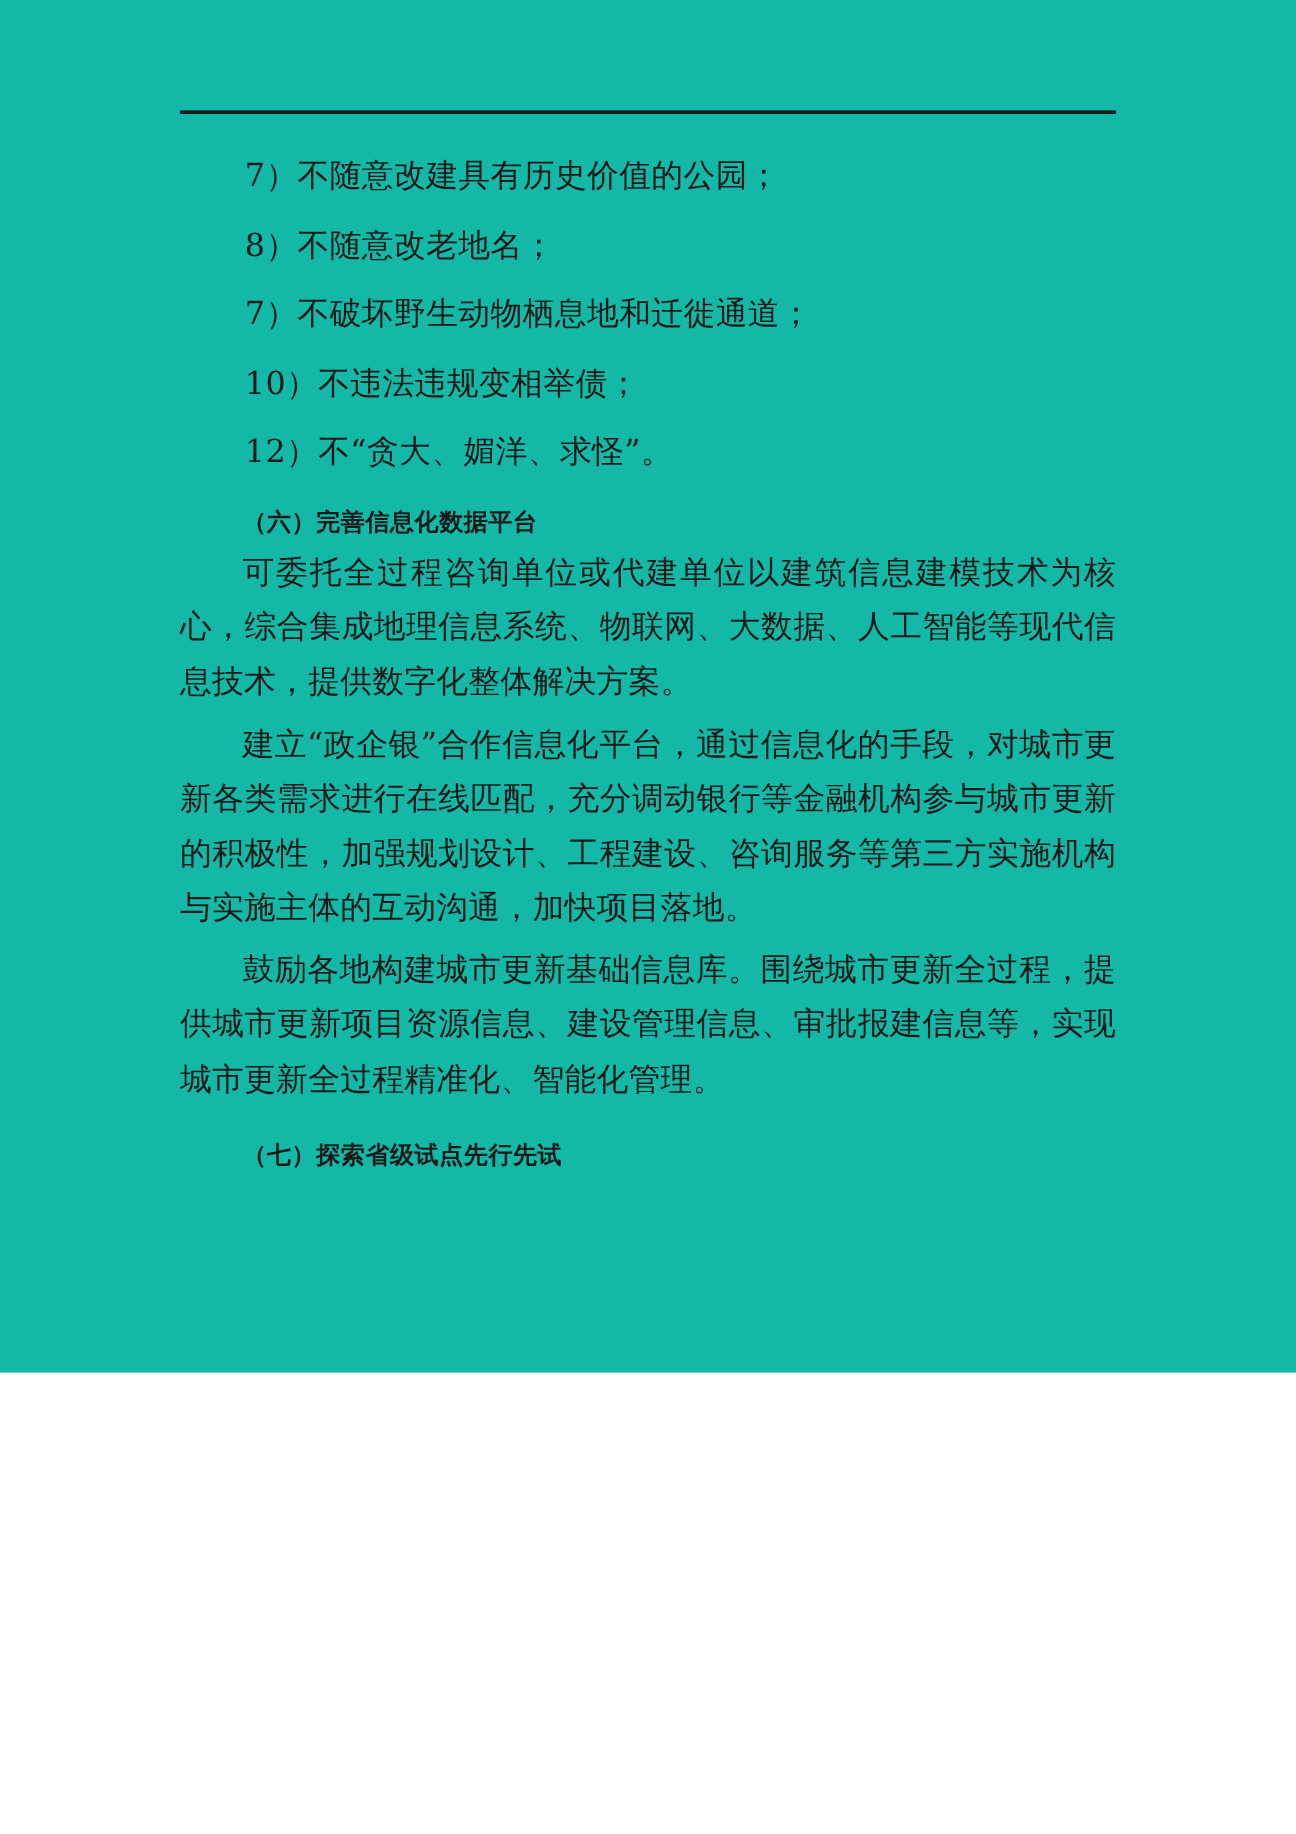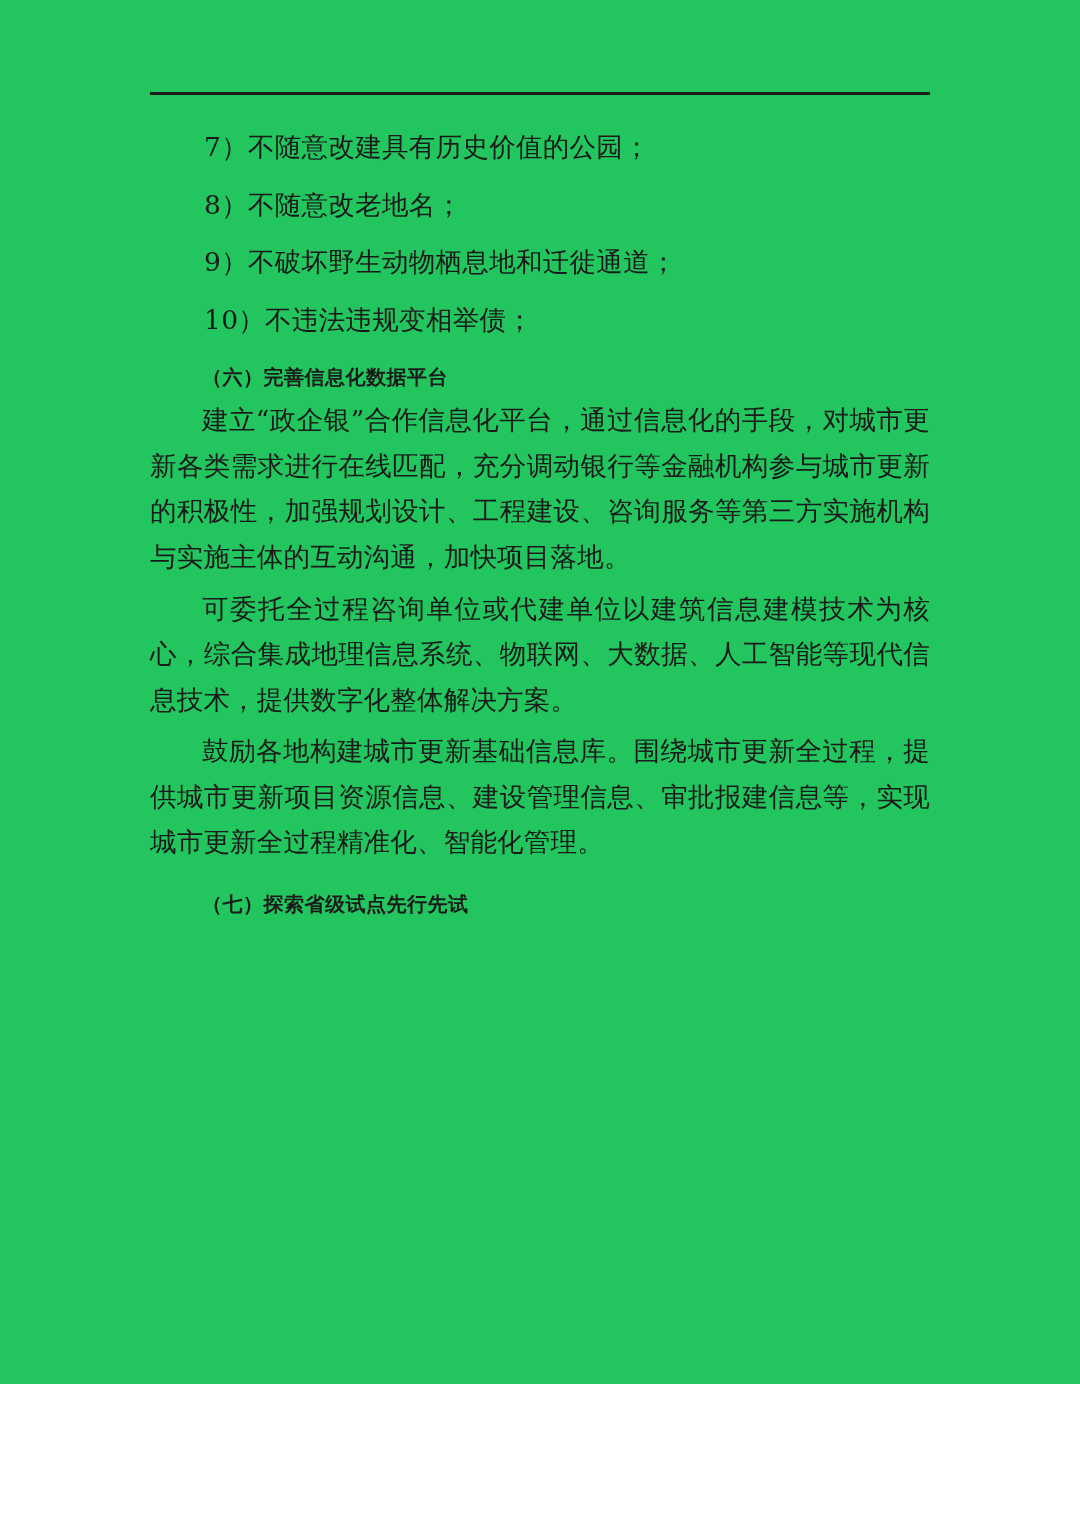--- a/index.html
+++ b/index.html
@@ -7,22 +7,22 @@
     padding: 0;
     background: #ffffff;
   }
   body {
     font-family: "DejaVu Serif", serif;
     color: #1a1a1a;
   }
   .page {
     position: relative;
     width: 1080px;
-    height: 1384px;
-    background: #22c55e;
+    height: 1144px;
+    background: #14b8a6;
     box-sizing: border-box;
     overflow: hidden;
   }
   .content {
     position: absolute;
     left: 150px;
     top: 92px;
     width: 780px;
   }
   .rule {
@@ -74,26 +74,27 @@
 <body>
 
 <div class="page">
 
   <div class="content">
 
     <div class="rule"></div>
 
     <p class="numbered-item">7）不随意改建具有历史价值的公园；</p>
     <p class="numbered-item">8）不随意改老地名；</p>
-    <p class="numbered-item">9）不破坏野生动物栖息地和迁徙通道；</p>
+    <p class="numbered-item">7）不破坏野生动物栖息地和迁徙通道；</p>
     <p class="numbered-item">10）不违法违规变相举债；</p>
+    <p class="numbered-item">12）不“贪大、媚洋、求怪”。</p>
 
     <h2 class="section-heading">（六）完善信息化数据平台</h2>
+    <p class="para">可委托全过程咨询单位或代建单位以建筑信息建模技术为核心，综合集成地理信息系统、物联网、大数据、人工智能等现代信息技术，提供数字化整体解决方案。</p>
     <p class="para">建立“政企银”合作信息化平台，通过信息化的手段，对城市更新各类需求进行在线匹配，充分调动银行等金融机构参与城市更新的积极性，加强规划设计、工程建设、咨询服务等第三方实施机构与实施主体的互动沟通，加快项目落地。</p>
-    <p class="para">可委托全过程咨询单位或代建单位以建筑信息建模技术为核心，综合集成地理信息系统、物联网、大数据、人工智能等现代信息技术，提供数字化整体解决方案。</p>
     <p class="para">鼓励各地构建城市更新基础信息库。围绕城市更新全过程，提供城市更新项目资源信息、建设管理信息、审批报建信息等，实现城市更新全过程精准化、智能化管理。</p>
 
     <h2 class="section-heading">（七）探索省级试点先行先试</h2>
 
   </div>
 
   <div class="footer">- 54 -</div>
 
 </div>
 

